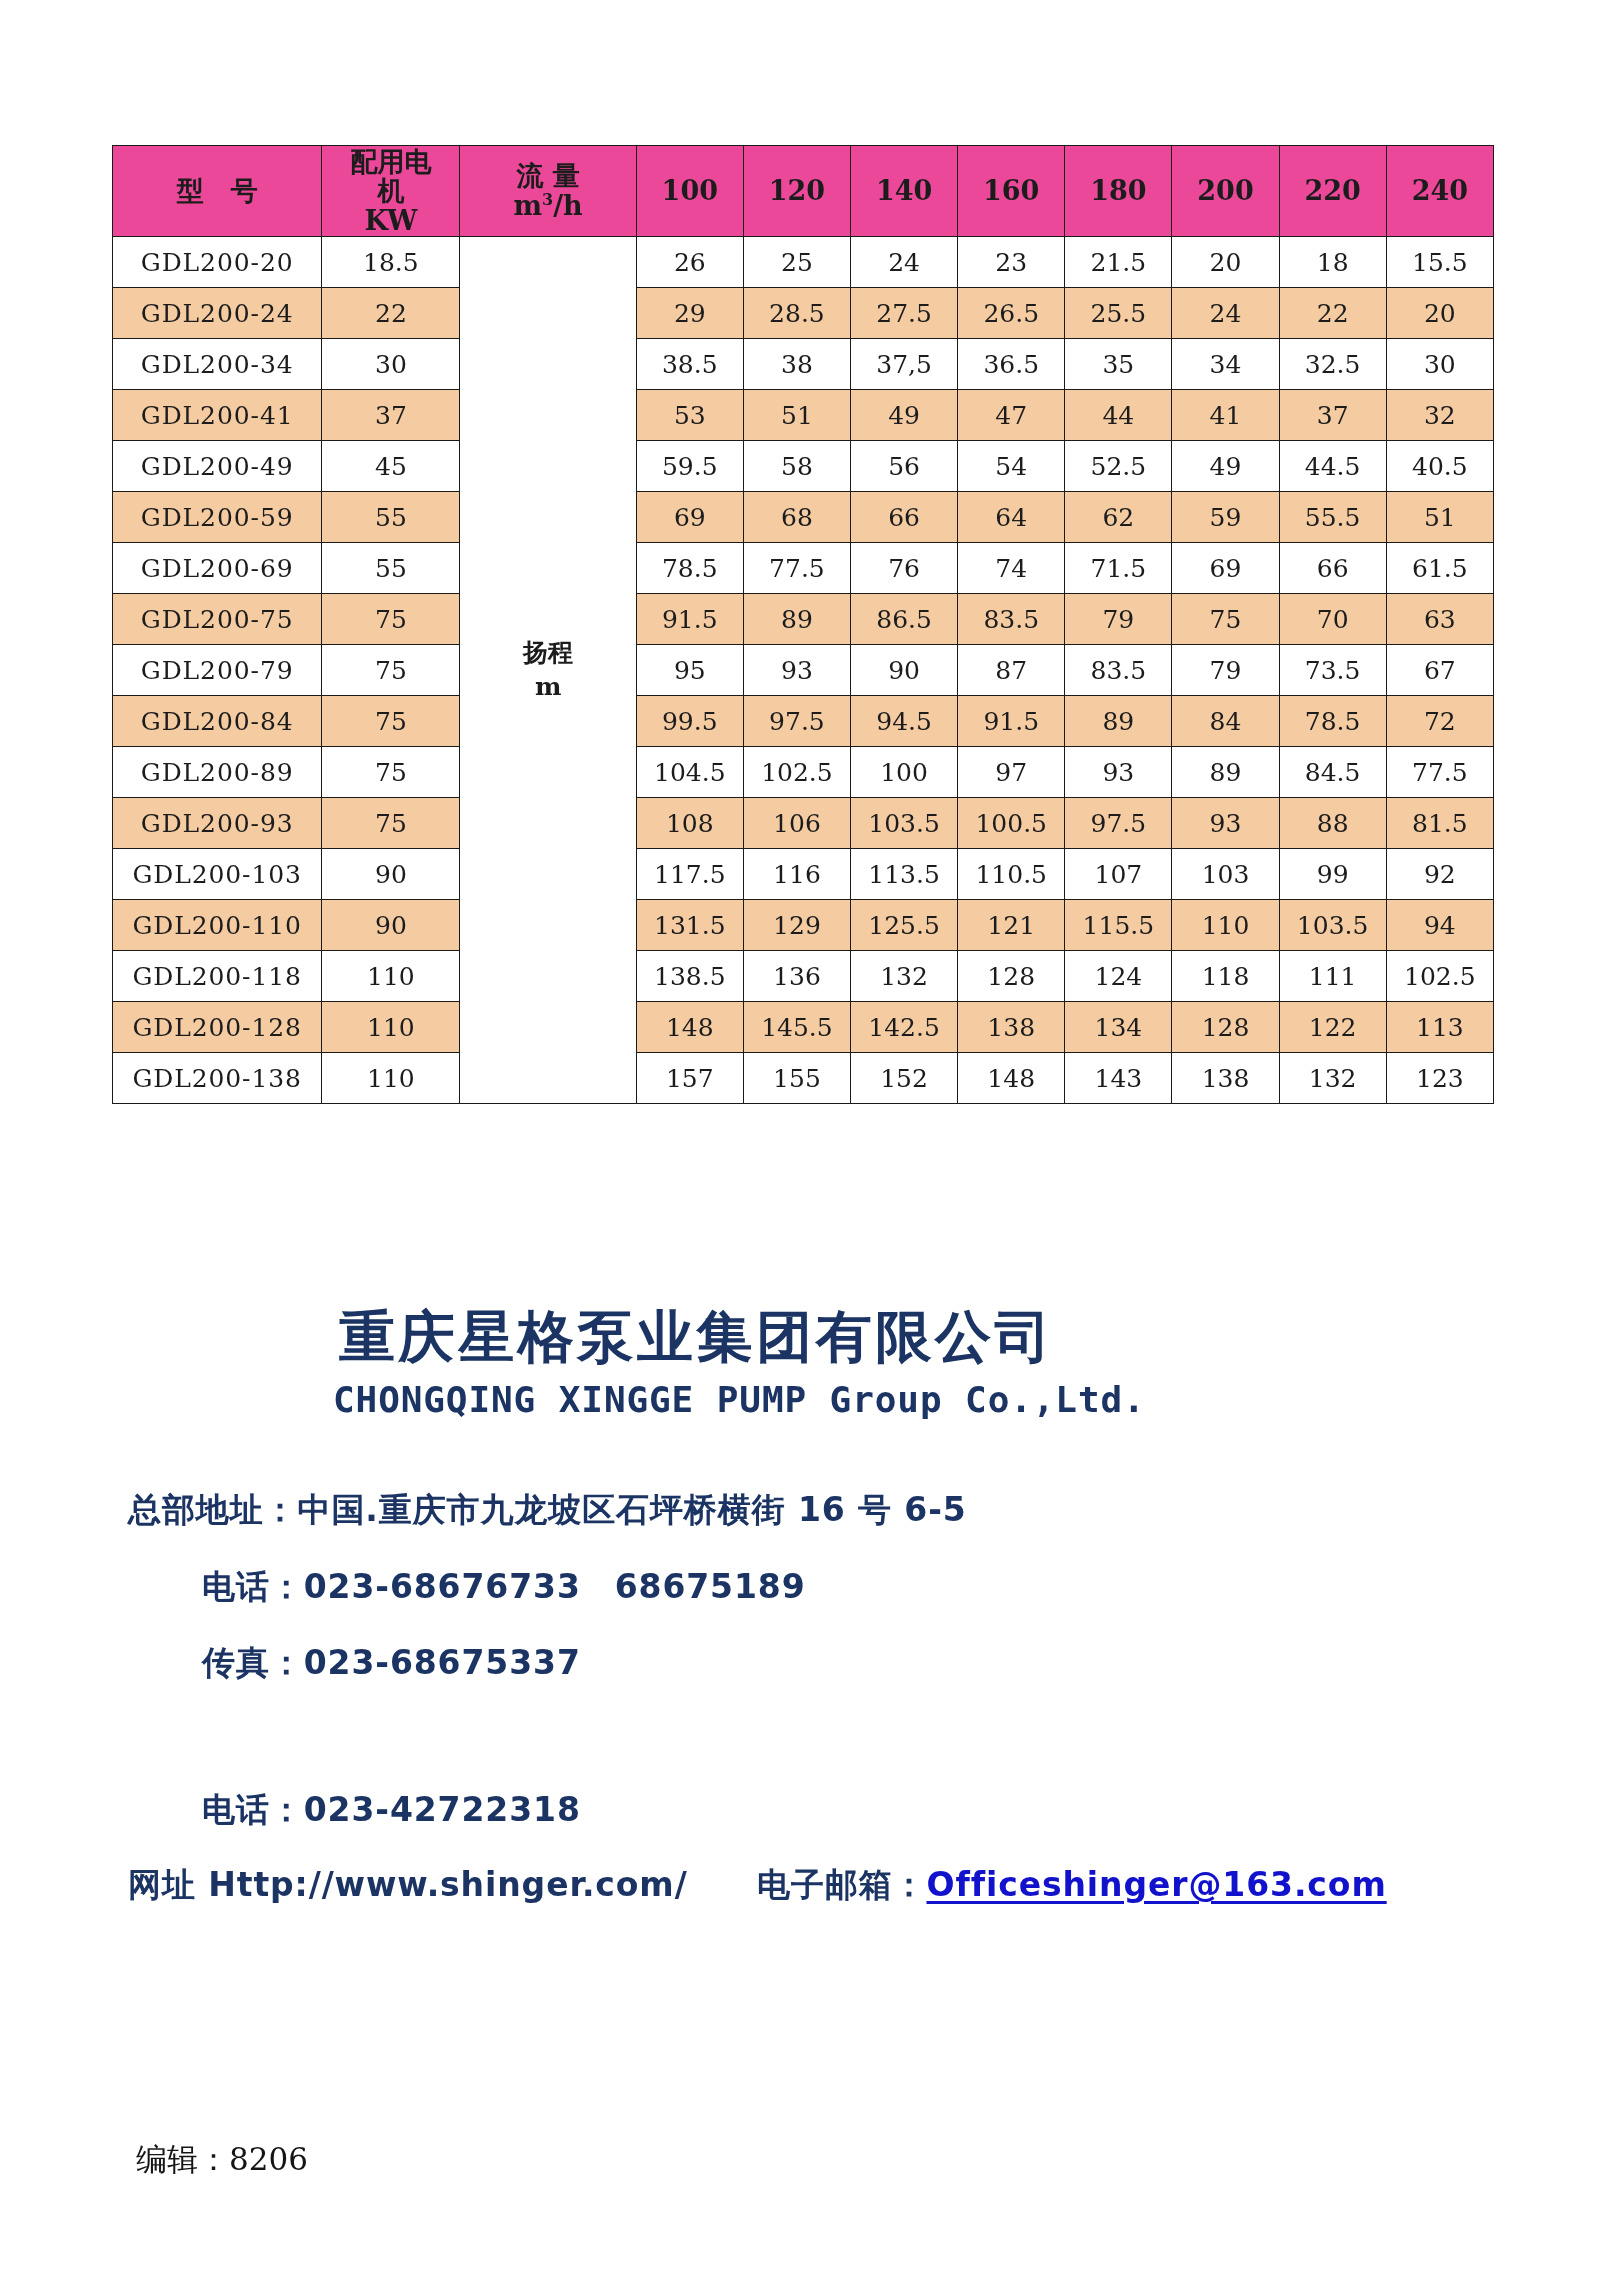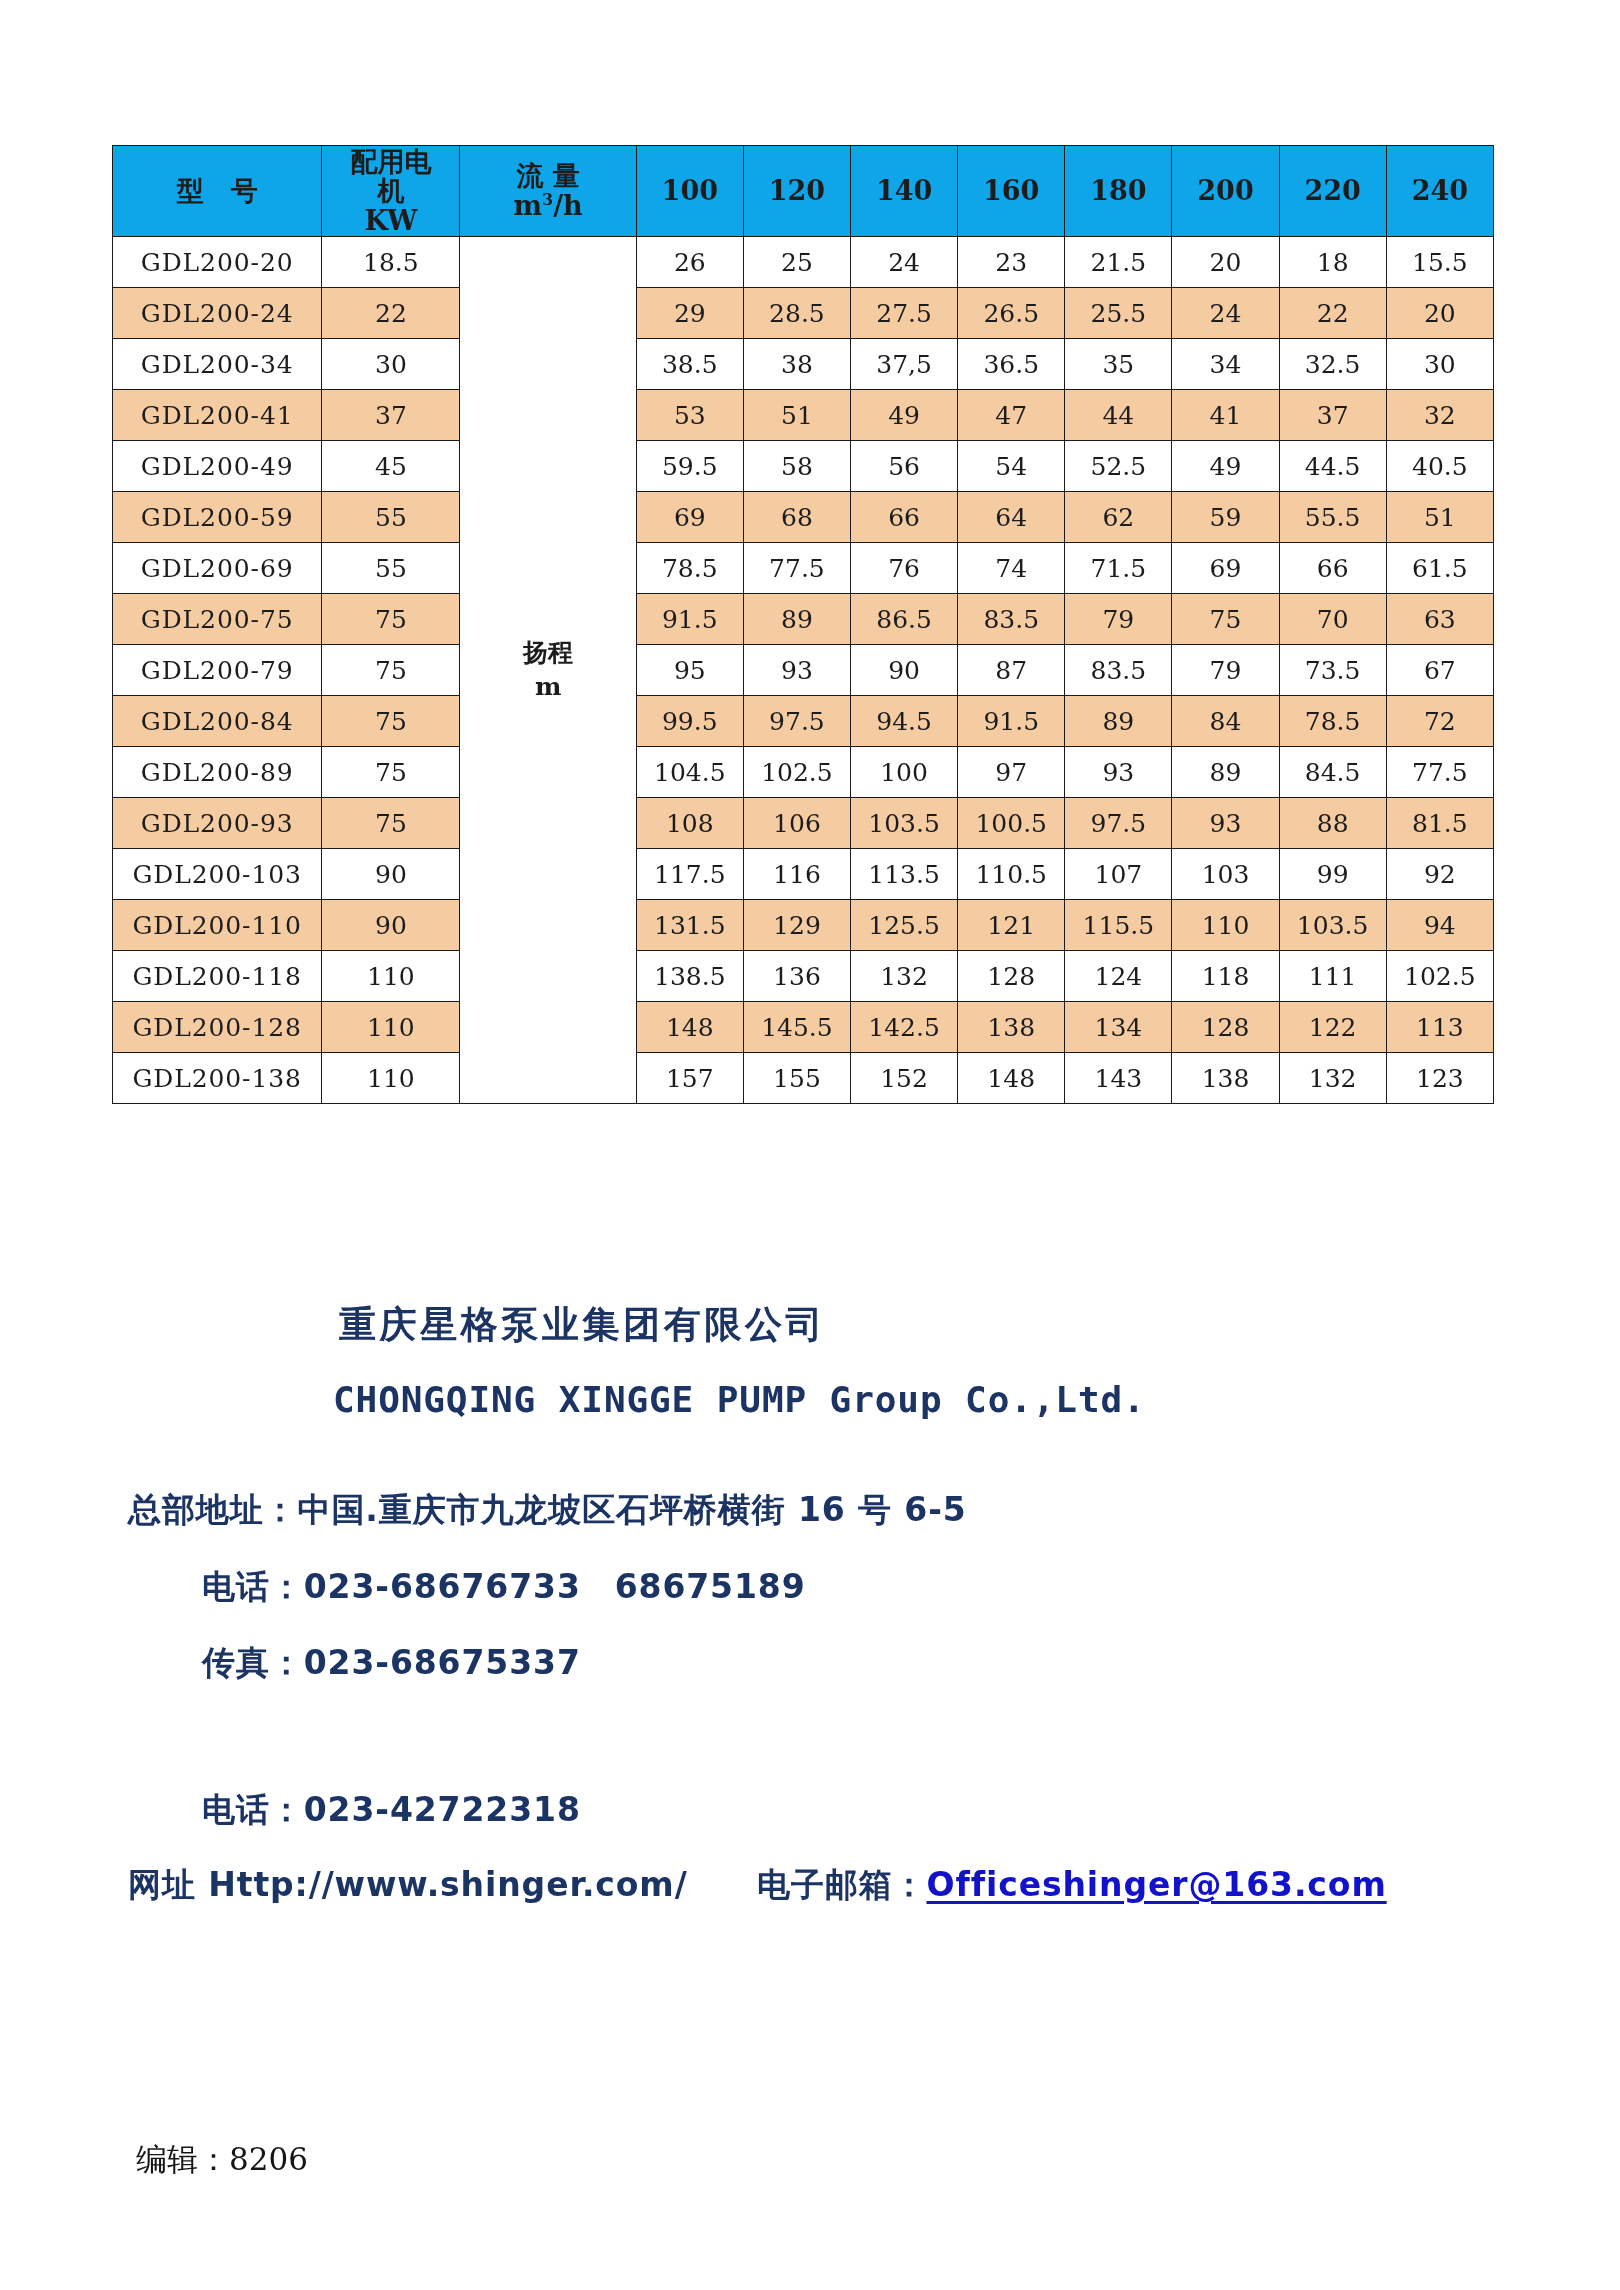--- a/index.html
+++ b/index.html
@@ -32,21 +32,21 @@
     color:#1c1c1c;
     text-align:center;
     vertical-align:middle;
     padding:0;
     overflow:hidden;
   }
   table.pump thead tr{height:91px;}
   table.pump tbody tr{height:51px;}
 
   table.pump th{
-    background:#0ea5e9;
+    background:#ec4899;
     font-size:27px;
     font-weight:bold;
     line-height:29.6px;
   }
   table.pump td{font-size:25px;}
   tr.peach td{background:#F5CCA2;}
   tr.white td{background:#ffffff;}
 
   td.model-cell{
     text-align:left;
@@ -59,21 +59,21 @@
     font-weight:bold;
     line-height:34px;
   }
   .sup{font-size:16px;vertical-align:super;line-height:0;}
 
   
   .company-cn{
     position:absolute;
     left:339px;
     top:1300px;
-    font-size:37px;
+    font-size:56px;
     font-weight:bold;
     color:#1b3464;
     letter-spacing:3.6px;
     font-family:"DejaVu Sans","Liberation Sans",sans-serif;
     white-space:nowrap;
   }
   .company-en{
     position:absolute;
     left:333px;
     top:1379px;

